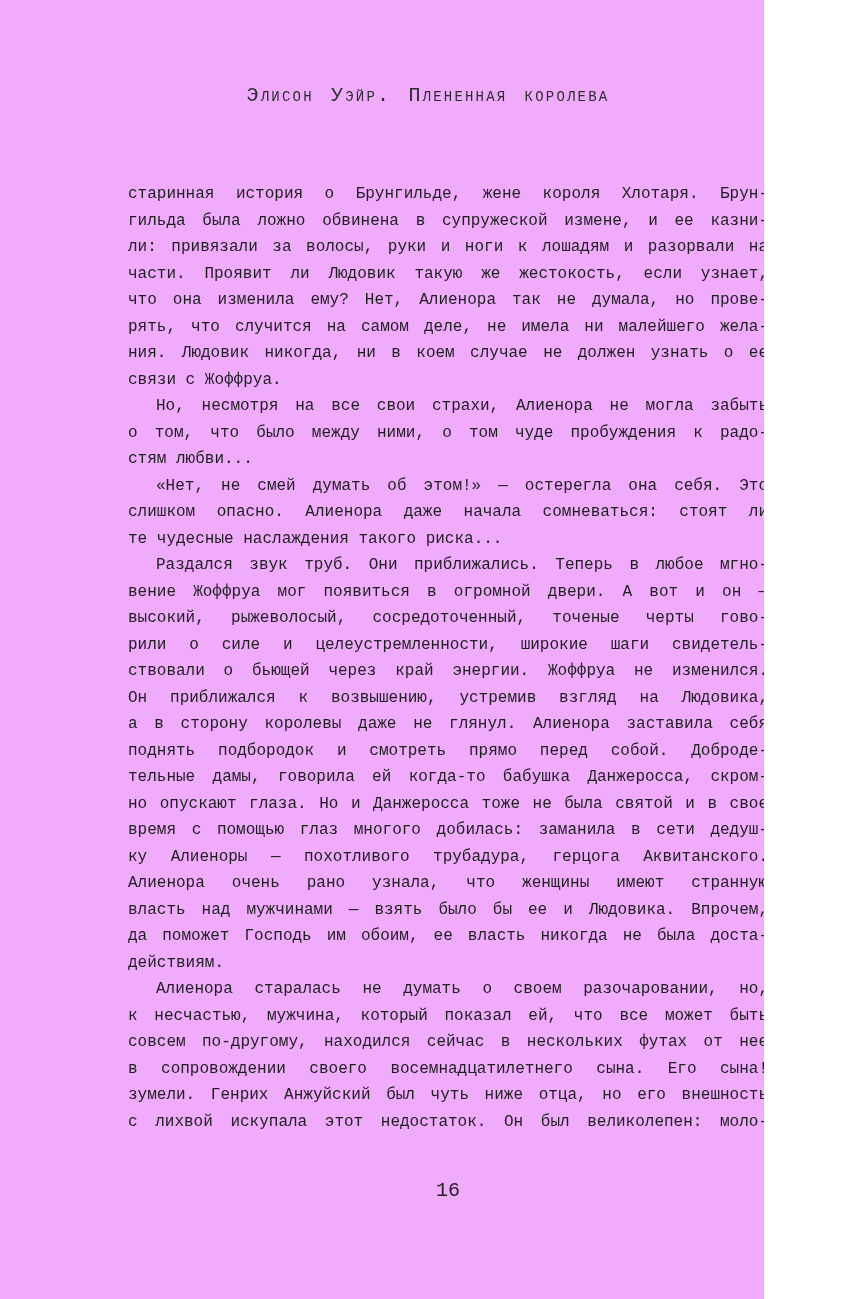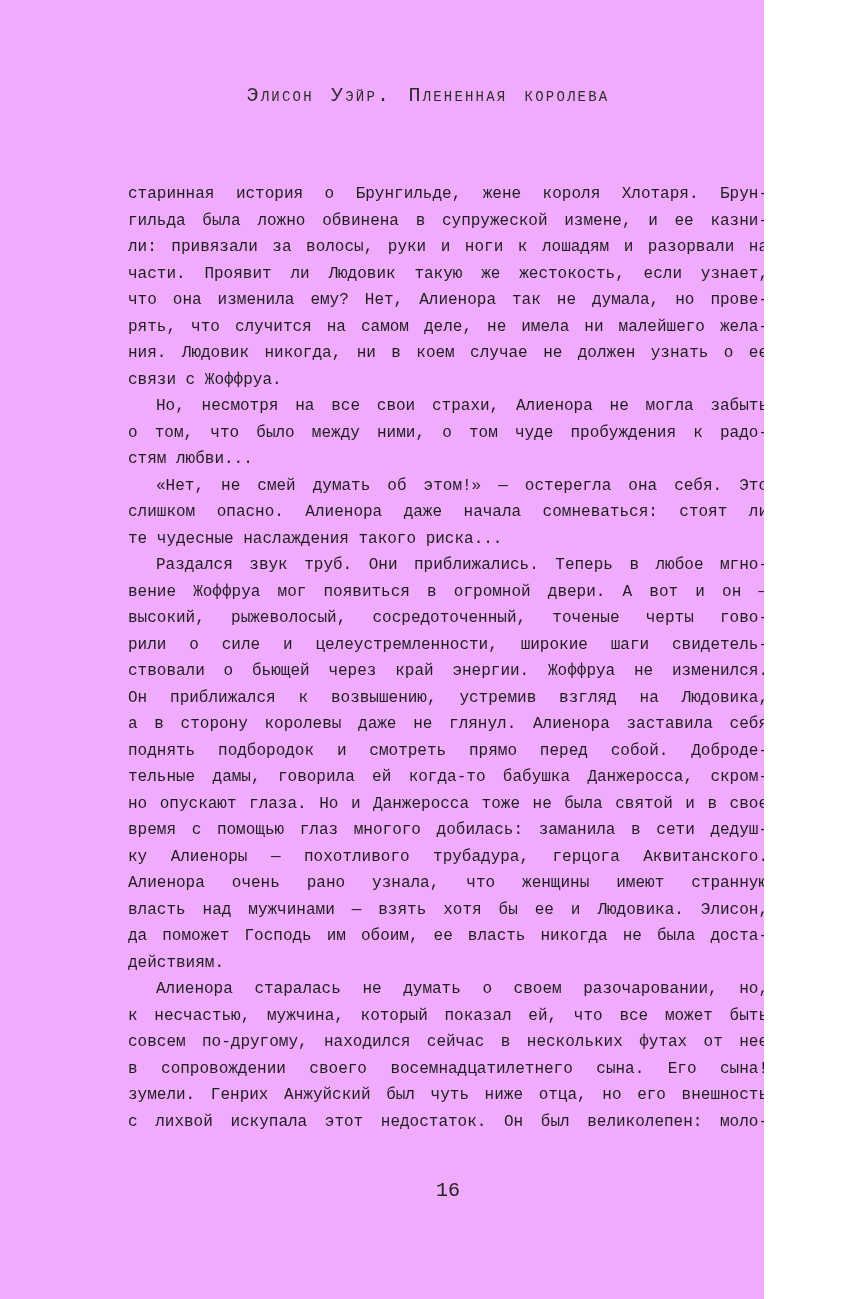--- a/index.html
+++ b/index.html
@@ -88,21 +88,21 @@
       <div class="line">рили о силе и целеустремленности, широкие шаги свидетель-</div>
       <div class="line">ствовали о бьющей через край энергии. Жоффруа не изменился.</div>
       <div class="line">Он приближался к возвышению, устремив взгляд на Людовика,</div>
       <div class="line">а в сторону королевы даже не глянул. Алиенора заставила себя</div>
       <div class="line">поднять подбородок и смотреть прямо перед собой. Доброде-</div>
       <div class="line">тельные дамы, говорила ей когда-то бабушка Данжеросса, скром-</div>
       <div class="line">но опускают глаза. Но и Данжеросса тоже не была святой и в свое</div>
       <div class="line">время с помощью глаз многого добилась: заманила в сети дедуш-</div>
       <div class="line">ку Алиеноры — похотливого трубадура, герцога Аквитанского.</div>
       <div class="line">Алиенора очень рано узнала, что женщины имеют странную</div>
-      <div class="line">власть над мужчинами — взять хотя бы ее и Людовика. Элисон,</div>
+      <div class="line">власть над мужчинами — взять было бы ее и Людовика. Впрочем,</div>
       <div class="line">да поможет Господь им обоим, ее власть никогда не была доста-</div>
       <div class="line last">действиям.</div>
       <div class="line indent">Алиенора старалась не думать о своем разочаровании, но,</div>
       <div class="line">к несчастью, мужчина, который показал ей, что все может быть</div>
       <div class="line">совсем по-другому, находился сейчас в нескольких футах от нее</div>
       <div class="line">в сопровождении своего восемнадцатилетнего сына. Его сына!</div>
       <div class="line">зумели. Генрих Анжуйский был чуть ниже отца, но его внешность</div>
       <div class="line">с лихвой искупала этот недостаток. Он был великолепен: моло-</div>
     </div>
 

